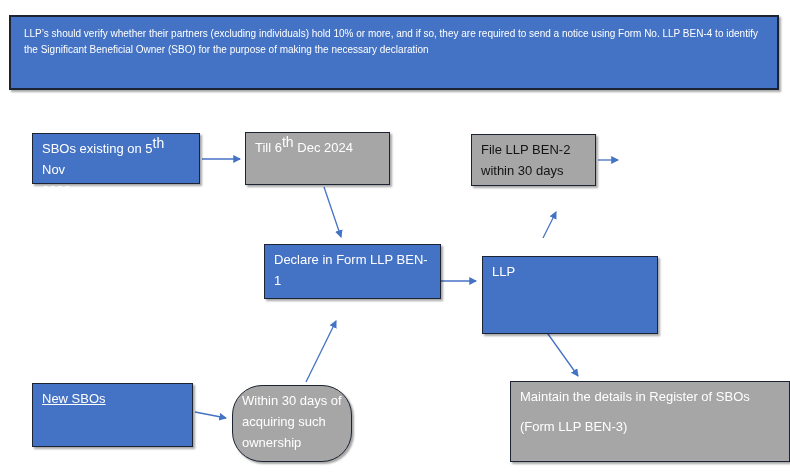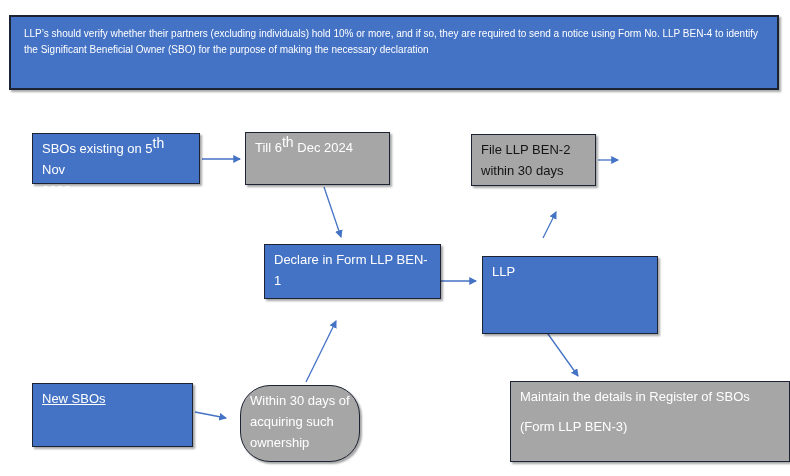--- a/index.html
+++ b/index.html
@@ -47,21 +47,21 @@
     vertical-align: 5px;
   }
   
   #n-sbo-existing { left: 32px;  top: 133px; width: 168px; height: 51px; }
   #n-till-feb     { left: 245px; top: 132px; width: 145px; height: 53px; }
   #n-file-ben2    { left: 471px; top: 134px; width: 125px; height: 52px; }
   #n-registrar    { left: 623px; top: 134px; width: 149px; height: 62px; }
   #n-declare-ben1 { left: 232px; top: 244px; width: 177px; height: 55px; margin-left: 32px; }
   #n-llp          { left: 482px; top: 256px; width: 176px; height: 78px; }
   #n-new-sbos     { left: 32px;  top: 383px; width: 161px; height: 64px; text-decoration: underline; }
-  #n-within-30    { left: 240px; top: 385px; width: 120px; height: 77px; border-radius: 30px; }
+  #n-within-30    { left: 232px; top: 385px; width: 120px; height: 77px; border-radius: 30px; }
   #n-maintain     { left: 510px; top: 381px; width: 280px; height: 81px; line-height: 15px; padding-top: 7px; }
   .arrows {
     position: absolute;
     left: 0; top: 0;
     width: 790px; height: 476px;
     pointer-events: none;
   }
 </style>
 </head>
 <body>

